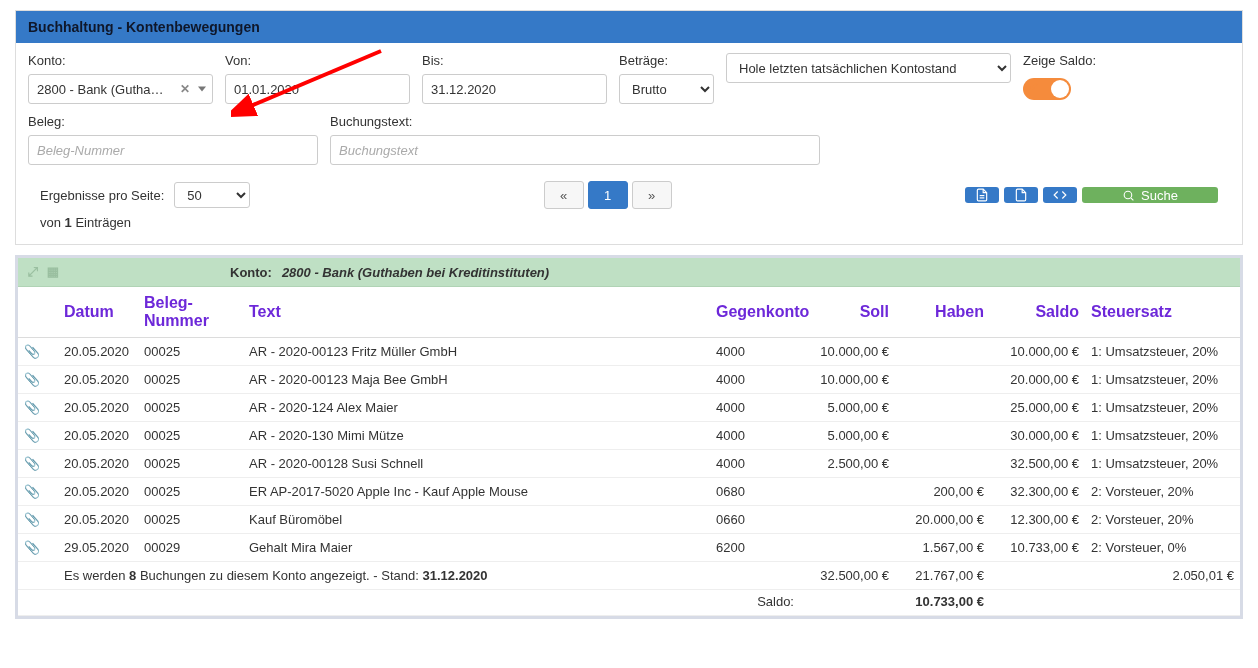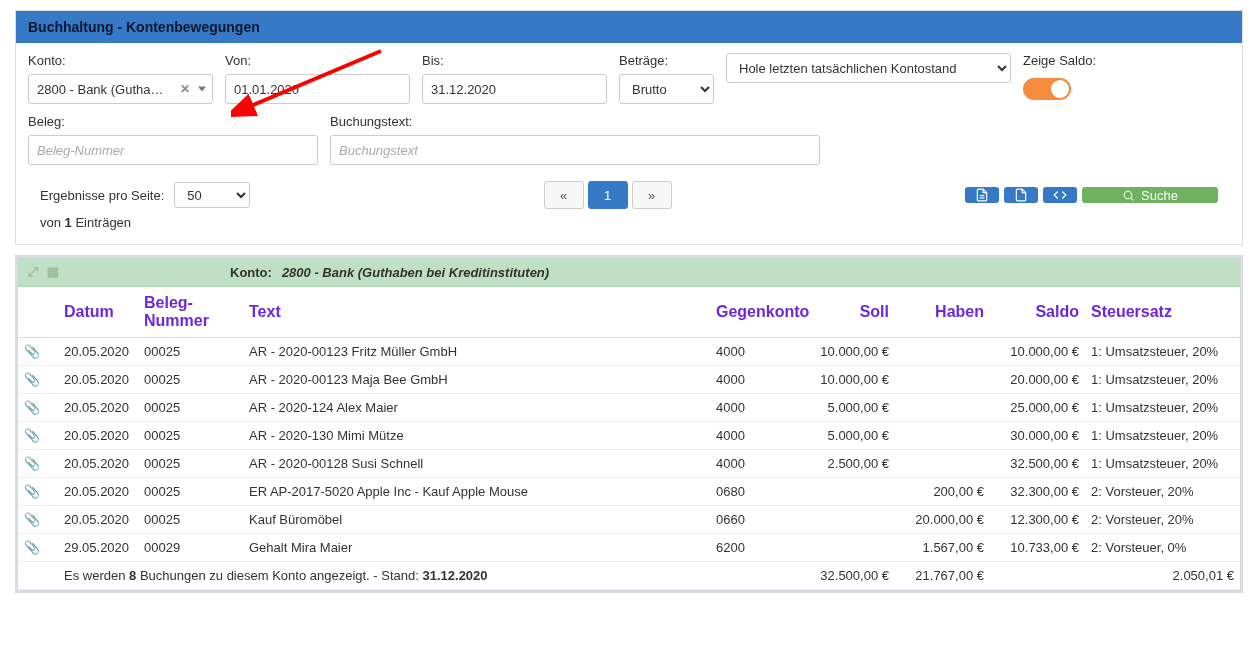--- a/index.html
+++ b/index.html
@@ -327,15 +327,23 @@
         <td></td>
         <td colspan="3">
           <span>Es werden </span><b>8</b><span> Buchungen zu diesem Konto angezeigt. - Stand: </span><b>31.12.2020</b>
         </td>
         <td></td>
         <td class="r">32.500,00 €</td>
         <td class="r">21.767,00 €</td>
         <td></td>
         <td class="r">2.050,01 €</td>
       </tr>
+      <tr class="second">
+        <td></td>
+          <td colspan="3"></td>
+        <td class="r">Saldo:</td>
+        <td class="r bold" colspan="2">10.733,00 €</td>
+        <td></td>
+          <td></td>
+      </tr>
     </tfoot>
   </table>
 </div>
 
 </body></html>

